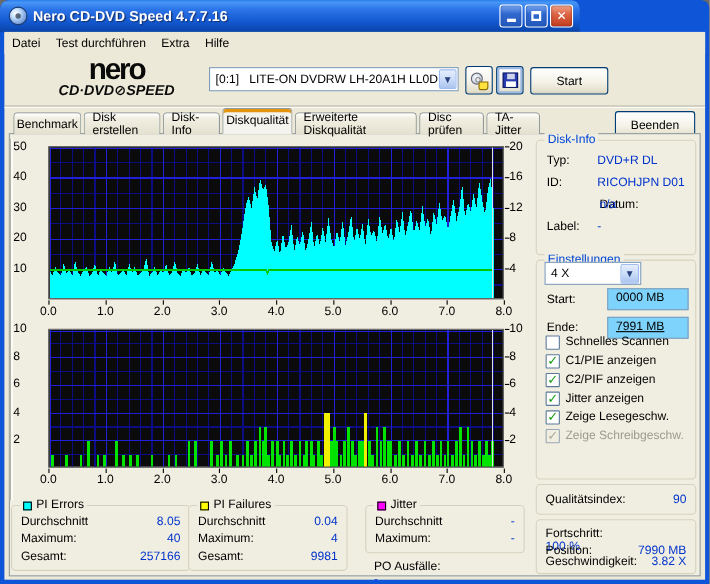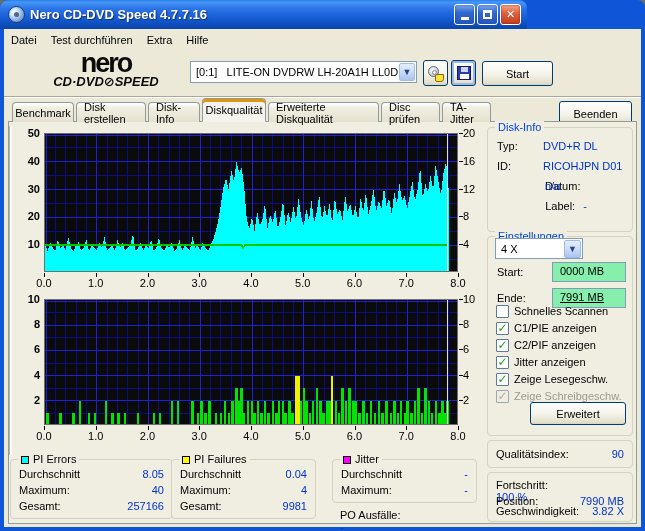--- a/index.html
+++ b/index.html
@@ -56,30 +56,30 @@
   .tab.active{top:98px;height:24px;background:#f4f3ee;border-bottom:1px solid #f4f3ee;z-index:5;
     box-shadow:inset 0 3px 0 #e5940e;font-size:11px;}
   #tabpage{position:absolute;left:8px;top:121px;width:629px;height:403px;border:1px solid #919b9c;background:#f0eee1;z-index:2;}
   #chart-inset{position:absolute;left:9px;top:126px;width:3px;height:329px;background:#fbfbf6;border-left:1px solid #b8b4a2;z-index:3;}
   
   .plot{position:absolute;background:#0b0b0b;border:1px solid #6f6f6f;z-index:4;}
   #plot1{left:44px;top:133px;}
   #plot2{left:44px;top:299px;}
   .axlabel{position:absolute;font-size:11px;color:#000;z-index:4;}
   .axlabel.right{text-align:left;}
-  .axlabel.leftlab{text-align:right;font-weight:bold;}
+  .axlabel.leftlab{}
   .tickline{position:absolute;background:#000;z-index:4;}
   
   .groupbox{position:absolute;border:1px solid #d5d2bf;border-radius:4px;z-index:4;background:#f0eee1;}
   .groupbox .gb-title{position:absolute;top:-7px;left:7px;background:#f0eee1;padding:0 3px;font-size:11px;color:#0046d5;line-height:13px;}
   .gb-title.dark{color:#000;display:flex;align-items:center;gap:4px;}
   .swatch{width:8px;height:8px;border:1px solid #000;display:inline-block;}
   .inforow{position:absolute;font-size:11px;color:#000;height:14px;z-index:5;}
   .inforow .val{color:#0033cc;}
-  .fieldbox{position:absolute;height:20px;background:#86efac;border:1px solid #7f9db9;font-size:11px;color:#000;padding:2px 0 0 7px;z-index:5;}
+  .fieldbox{position:absolute;height:20px;background:#7dd3fc;border:1px solid #7f9db9;font-size:11px;color:#000;padding:2px 0 0 7px;z-index:5;}
   #speed-combo{position:absolute;left:495px;top:238px;width:88px;height:21px;background:#fff;border:1px solid #7f9db9;display:flex;align-items:center;z-index:5;}
   #speed-combo .val{flex:1;font-size:11px;padding-left:5px;}
   #btn-refresh{left:593px;top:237px;width:23px;height:23px;}
   .refresh-glyph{color:#18921d;font-size:15px;font-weight:bold;line-height:15px;}
   .checkrow{position:absolute;display:flex;align-items:center;gap:5px;font-size:11px;z-index:5;height:14px;}
   .cbox{width:13px;height:13px;background:#fff;border:1px solid #5c7999;border-radius:1px;display:flex;align-items:center;justify-content:center;
     color:#1ba11b;font-size:12px;font-weight:bold;line-height:11px;}
   .checkrow.disabled{color:#9c9a8c;}
   .checkrow.disabled .cbox{background:#f0eee1;color:#b0ad9e;border-color:#9aa8b5;}
   #btn-adv{left:530px;top:402px;width:96px;height:23px;z-index:6;}
@@ -414,21 +414,20 @@
   <div class="groupbox" id="gb-settings" style="left:487px;top:236px;width:146px;height:200px;">
     <span class="gb-title">Einstellungen</span>
   </div>
   <div id="speed-combo">
     <span class="val">4 X</span>
     <span class="combo-arrow">▼</span>
   </div>
   <div class="xpbtn" id="btn-refresh">
     <span class="refresh-glyph">⟳</span>
   </div>
-  <div class="xpbtn" id="btn-adv">Erweitert</div>
 
   <div class="groupbox" id="gb-quality" style="left:487px;top:440px;width:146px;height:28px;">
     <div class="vrow" style="top:7px;">
       <span class="lbl">Qualitätsindex:</span>
       <span class="val">90</span>
     </div>
   </div>
   <div class="groupbox" id="gb-status" style="left:487px;top:472px;width:146px;height:50px;">
       <div class="vrow" style="top: 6px; flex-direction: column;">
         <span class="lbl">Fortschritt:</span>
@@ -449,21 +448,21 @@
 <div class="tab" style="left: 12px; width: 62px;">Benchmark</div>
     <div class="tab" style="left: 76px; width: 70px;">Disk erstellen</div>
     <div class="tab" style="left: 148px; width: 52px;">Disk-Info</div>
     <div class="tab active" style="left: 202px; width: 64px;">Diskqualität</div>
     <div class="tab" style="left: 268px; width: 111px;">Erweiterte Diskqualität</div>
     <div class="tab" style="left: 381px; width: 59px;">Disc prüfen</div>
     <div class="tab" style="left: 442px; width: 49px;">TA-Jitter</div>
     <div class="inforow" style="left: 497px; top: 140px; width: 130px;"><span style="display:inline-block;width:46px;">Typ:</span><span class="val">DVD+R DL</span></div>
     <div class="inforow" style="left: 497px; top: 160px; width: 130px;"><span style="display:inline-block;width:46px;">ID:</span><span class="val">RICOHJPN D01</span></div>
     <div class="inforow" style="left: 497px; top: 180px; width: 130px;"><span style="display:inline-block;width:46px;padding-left:48px;">Datum:</span><span class="val">n/a</span></div>
-    <div class="inforow" style="left: 497px; top: 200px; width: 130px; text-align: center;"><span style="display:inline-block;width:46px;">Label:</span><span class="val">-</span></div>
+    <div class="inforow" style="left: 497px; top: 200px; width: 130px;"><span style="display:inline-block;width:46px;">Label:</span><span class="val">-</span></div>
     <div class="inforow" style="left: 497px; top: 266px;">Start:</div>
     <div class="fieldbox" style="left: 552px; top: 262px; width: 74px;">0000 MB</div>
     <div class="inforow" style="left: 497px; top: 292px;">Ende:</div>
     <div class="fieldbox" style="left: 552px; top: 288px; width: 74px; text-decoration: underline;">7991 MB</div>
     <div class="checkrow" style="left: 496px; top: 304px;">
       <span class="cbox"></span>
       <span>Schnelles Scannen</span>
     </div>
     <div class="checkrow" style="left: 496px; top: 321px;">
       <span class="cbox">✓</span>

